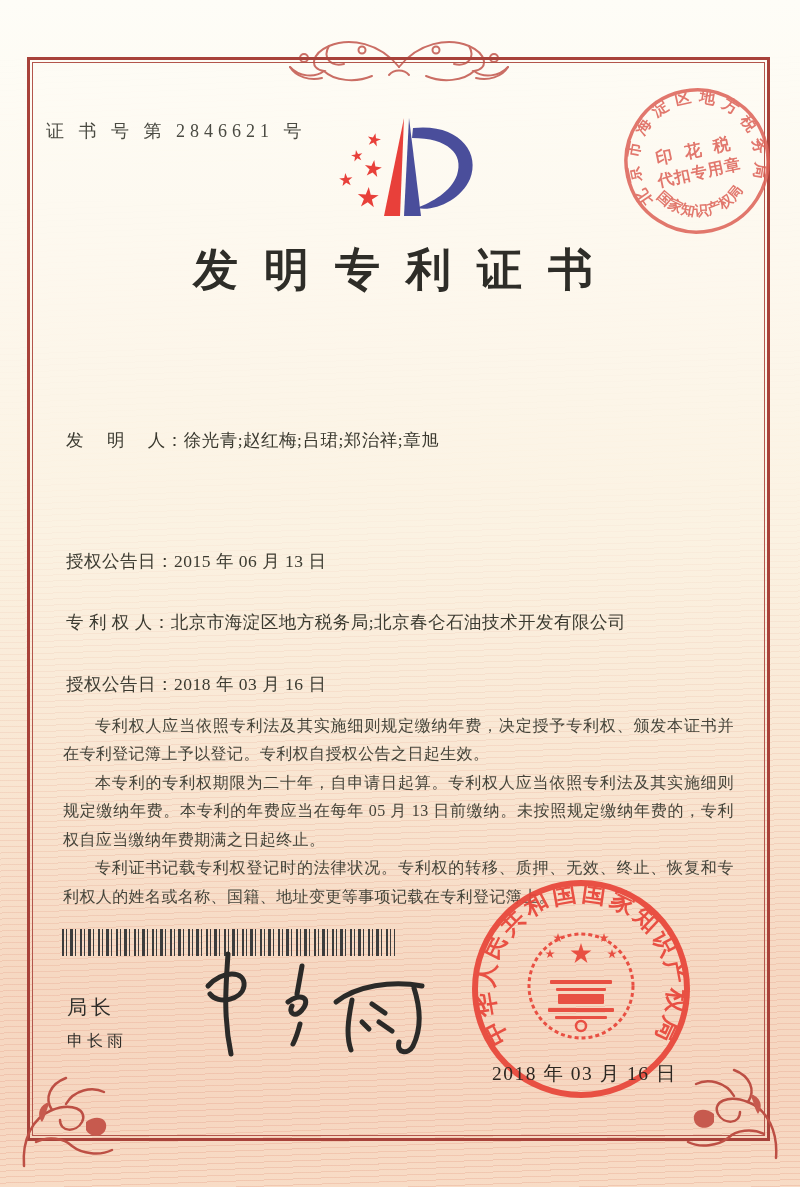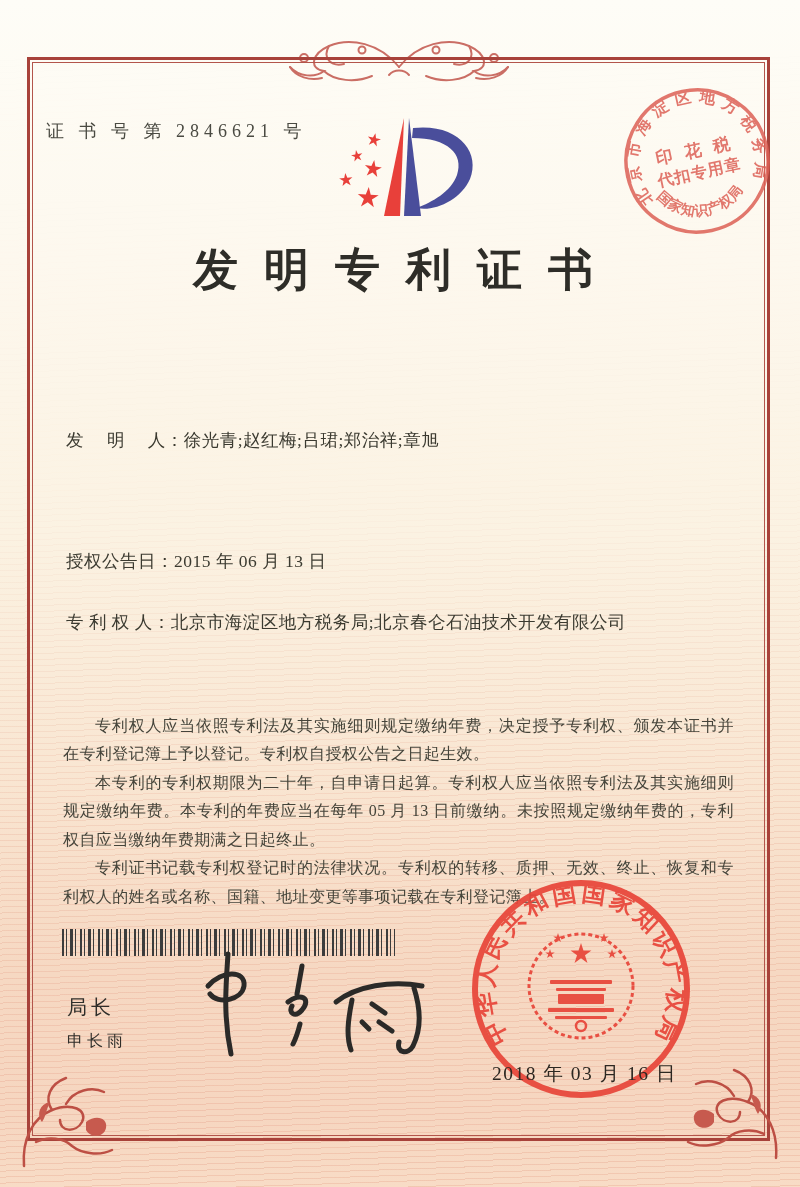--- a/index.html
+++ b/index.html
@@ -116,20 +116,21 @@
     <path d="M84,24 L64,122 L80,122 Z" fill="#e8403a"></path>
     <path d="M89,24 L84,122 L101,122 Z" fill="#4a4e9b"></path>
     <path d="M93,34 C138,29 161,58 150,85 C141,106 114,118 97,114 C112,108 131,98 137,81 C144,60 128,44 92,44 Z" fill="#4a4e9b"></path>
   </svg>
 
   <h1 class="title">发明专利证书</h1>
 
   <div class="field f1"><span class="lab">发　 明　 人：</span><span class="val">徐光青;赵红梅;吕珺;郑治祥;章旭</span></div>
   <div class="field f3"><span class="lab">授权公告日：</span><span class="val">2015 年 06 月 13 日</span></div>
   <div class="field f4"><span class="lab">专 利 权 人：</span><span class="val">北京市海淀区地方税务局;北京春仑石油技术开发有限公司</span></div>
+  <div class="field f5"><span class="lab">授权公告日：</span><span class="val">2018 年 03 月 16 日</span></div>
 
   <div class="bodytext">
     <p>专利权人应当依照专利法及其实施细则规定缴纳年费，决定授予专利权、颁发本证书并在专利登记簿上予以登记。专利权自授权公告之日起生效。</p>
     <p>本专利的专利权期限为二十年，自申请日起算。专利权人应当依照专利法及其实施细则规定缴纳年费。本专利的年费应当在每年 05 月 13 日前缴纳。未按照规定缴纳年费的，专利权自应当缴纳年费期满之日起终止。</p>
     <p>专利证书记载专利权登记时的法律状况。专利权的转移、质押、无效、终止、恢复和专利权人的姓名或名称、国籍、地址变更等事项记载在专利登记簿上。</p>
   </div>
 
   <div class="barcode"></div>
 
   <div class="signer-title">局长</div>

